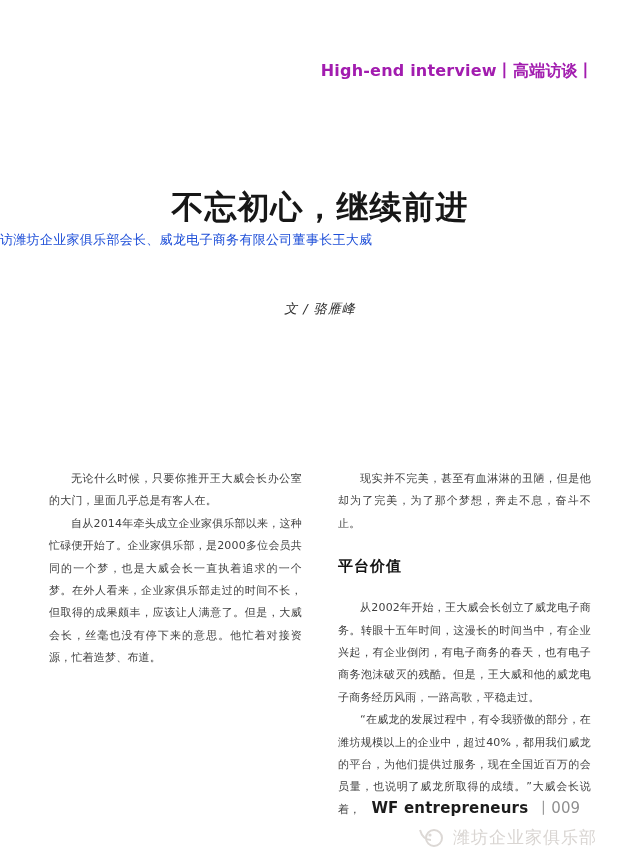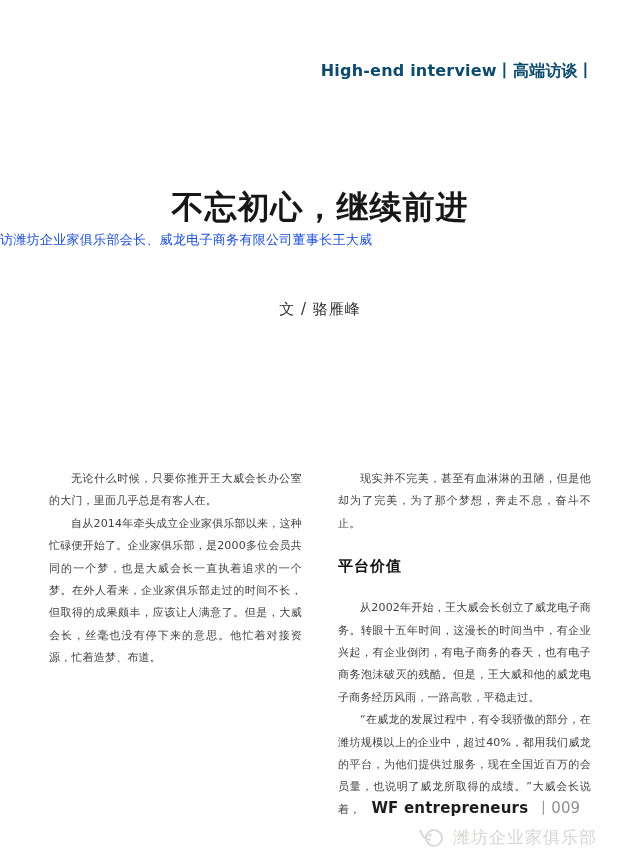--- a/index.html
+++ b/index.html
@@ -5,39 +5,39 @@
   html,body{margin:0;padding:0;background:#ffffff;}
   .page{
     position:relative;
     width:640px;height:862px;
     background:#ffffff;
     font-family:"DejaVu Sans","Liberation Sans",sans-serif;
     overflow:hidden;
   }
   .header-label{
     position:absolute;top:61px;right:46px;
-    font-size:16px;font-weight:600;color:#0c4a6e;
+    font-size:16px;font-weight:600;color:#a21caf;
     letter-spacing:0.2px;white-space:nowrap;
   }
   .title{
     position:absolute;top:165px;left:0;width:100%;
     text-align:center;
     font-size:32px;font-weight:900;color:#171717;
     letter-spacing:1px;
   }
   .subtitle{
     position:absolute;top:231px;left:0;width:100%;
     text-align:left;
     font-size:13px;font-weight:400;color:#1d4ed8;
     letter-spacing:0.3px;
   }
   .byline{
     position:absolute;top:300px;left:0;width:100%;
     text-align:center;
-    font-size:15px;color:#2e2e2e;letter-spacing:1px;
+    font-size:13px;color:#2e2e2e;letter-spacing:1px;font-style:italic;
   }
   .body-columns{
     position:absolute;top:468px;left:49px;right:49px;
     display:flex;gap:36px;
   }
   .column{flex:1 1 0;}
   .column p{
     margin:0;
     font-size:11px;line-height:22.4px;color:#3f3f3f;
     text-align:justify;text-justify:inter-ideograph;

